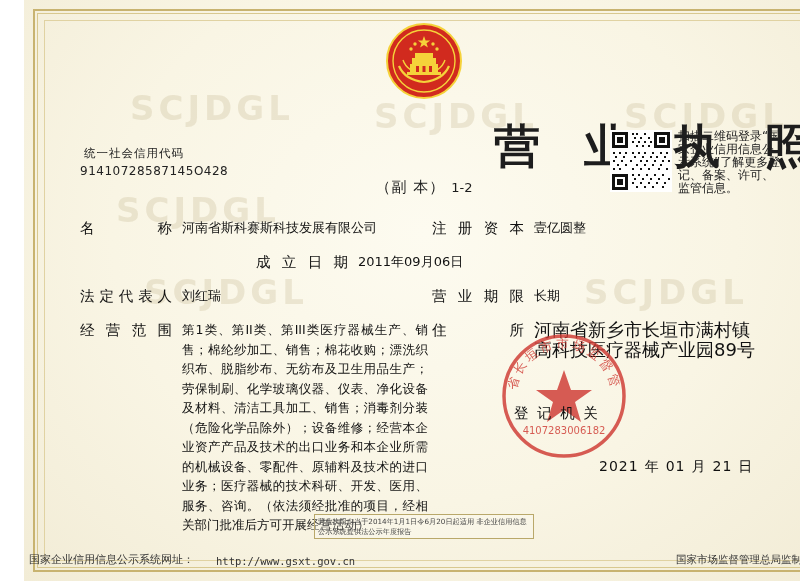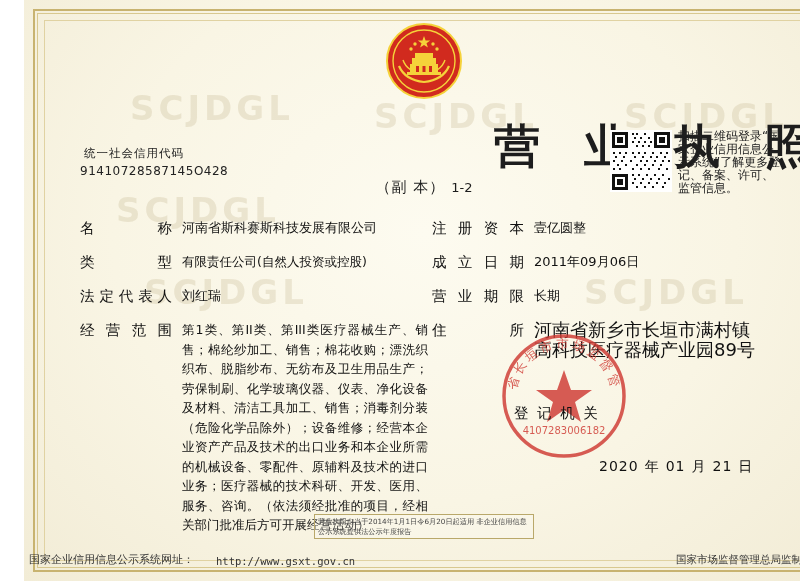--- a/index.html
+++ b/index.html
@@ -294,24 +294,20 @@
         <div class="lbl">名称</div>
         <div class="val">河南省斯科赛斯科技发展有限公司</div>
       </div>
       <div class="col-r">
         <div class="lbl">注册资本</div>
         <div class="val">壹亿圆整</div>
       </div>
     </div>
 
     <div class="row">
-      <div class="col-l">
-        <div class="lbl">类型</div>
-        <div class="val small">有限责任公司(自然人投资或控股)</div>
-      </div>
       <div class="col-r">
         <div class="lbl">成立日期</div>
         <div class="val">2011年09月06日</div>
       </div>
     </div>
 
     <div class="row">
       <div class="col-l">
         <div class="lbl">法定代表人</div>
         <div class="val">刘红瑞</div>
@@ -343,21 +339,21 @@
       <text font-size="12.5" fill="#cf3a33" font-family="'Liberation Serif','DejaVu Serif',serif" letter-spacing="3">
         <textPath href="#arcTop" startOffset="50%" text-anchor="middle">河南省长垣市市场监督管理局</textPath>
       </text>
       <text x="66" y="104" font-size="10" fill="#cf3a33" text-anchor="middle" font-family="'DejaVu Sans',sans-serif">4107283006182</text>
     </svg>
   </div>
 
   <div class="registry">登 记 机 关</div>
 
   <div class="regdate">
-    <span>2020</span><span>年</span><span>01</span><span>月</span><span>21</span><span>日</span>
+    <span>2021</span><span>年</span><span>01</span><span>月</span><span>21</span><span>日</span>
   </div>
 
   <div class="bottom-note">营业执照自当于2014年1月1日令6月20日起适用  非企业信用信息公示系统提供法公示年度报告</div>
   <div class="bl">国家企业信用信息公示系统网址：</div>
   <div class="url-line">http://www.gsxt.gov.cn</div>
   <div class="br">国家市场监督管理总局监制</div>
 
 </div>
 
 </body></html>

